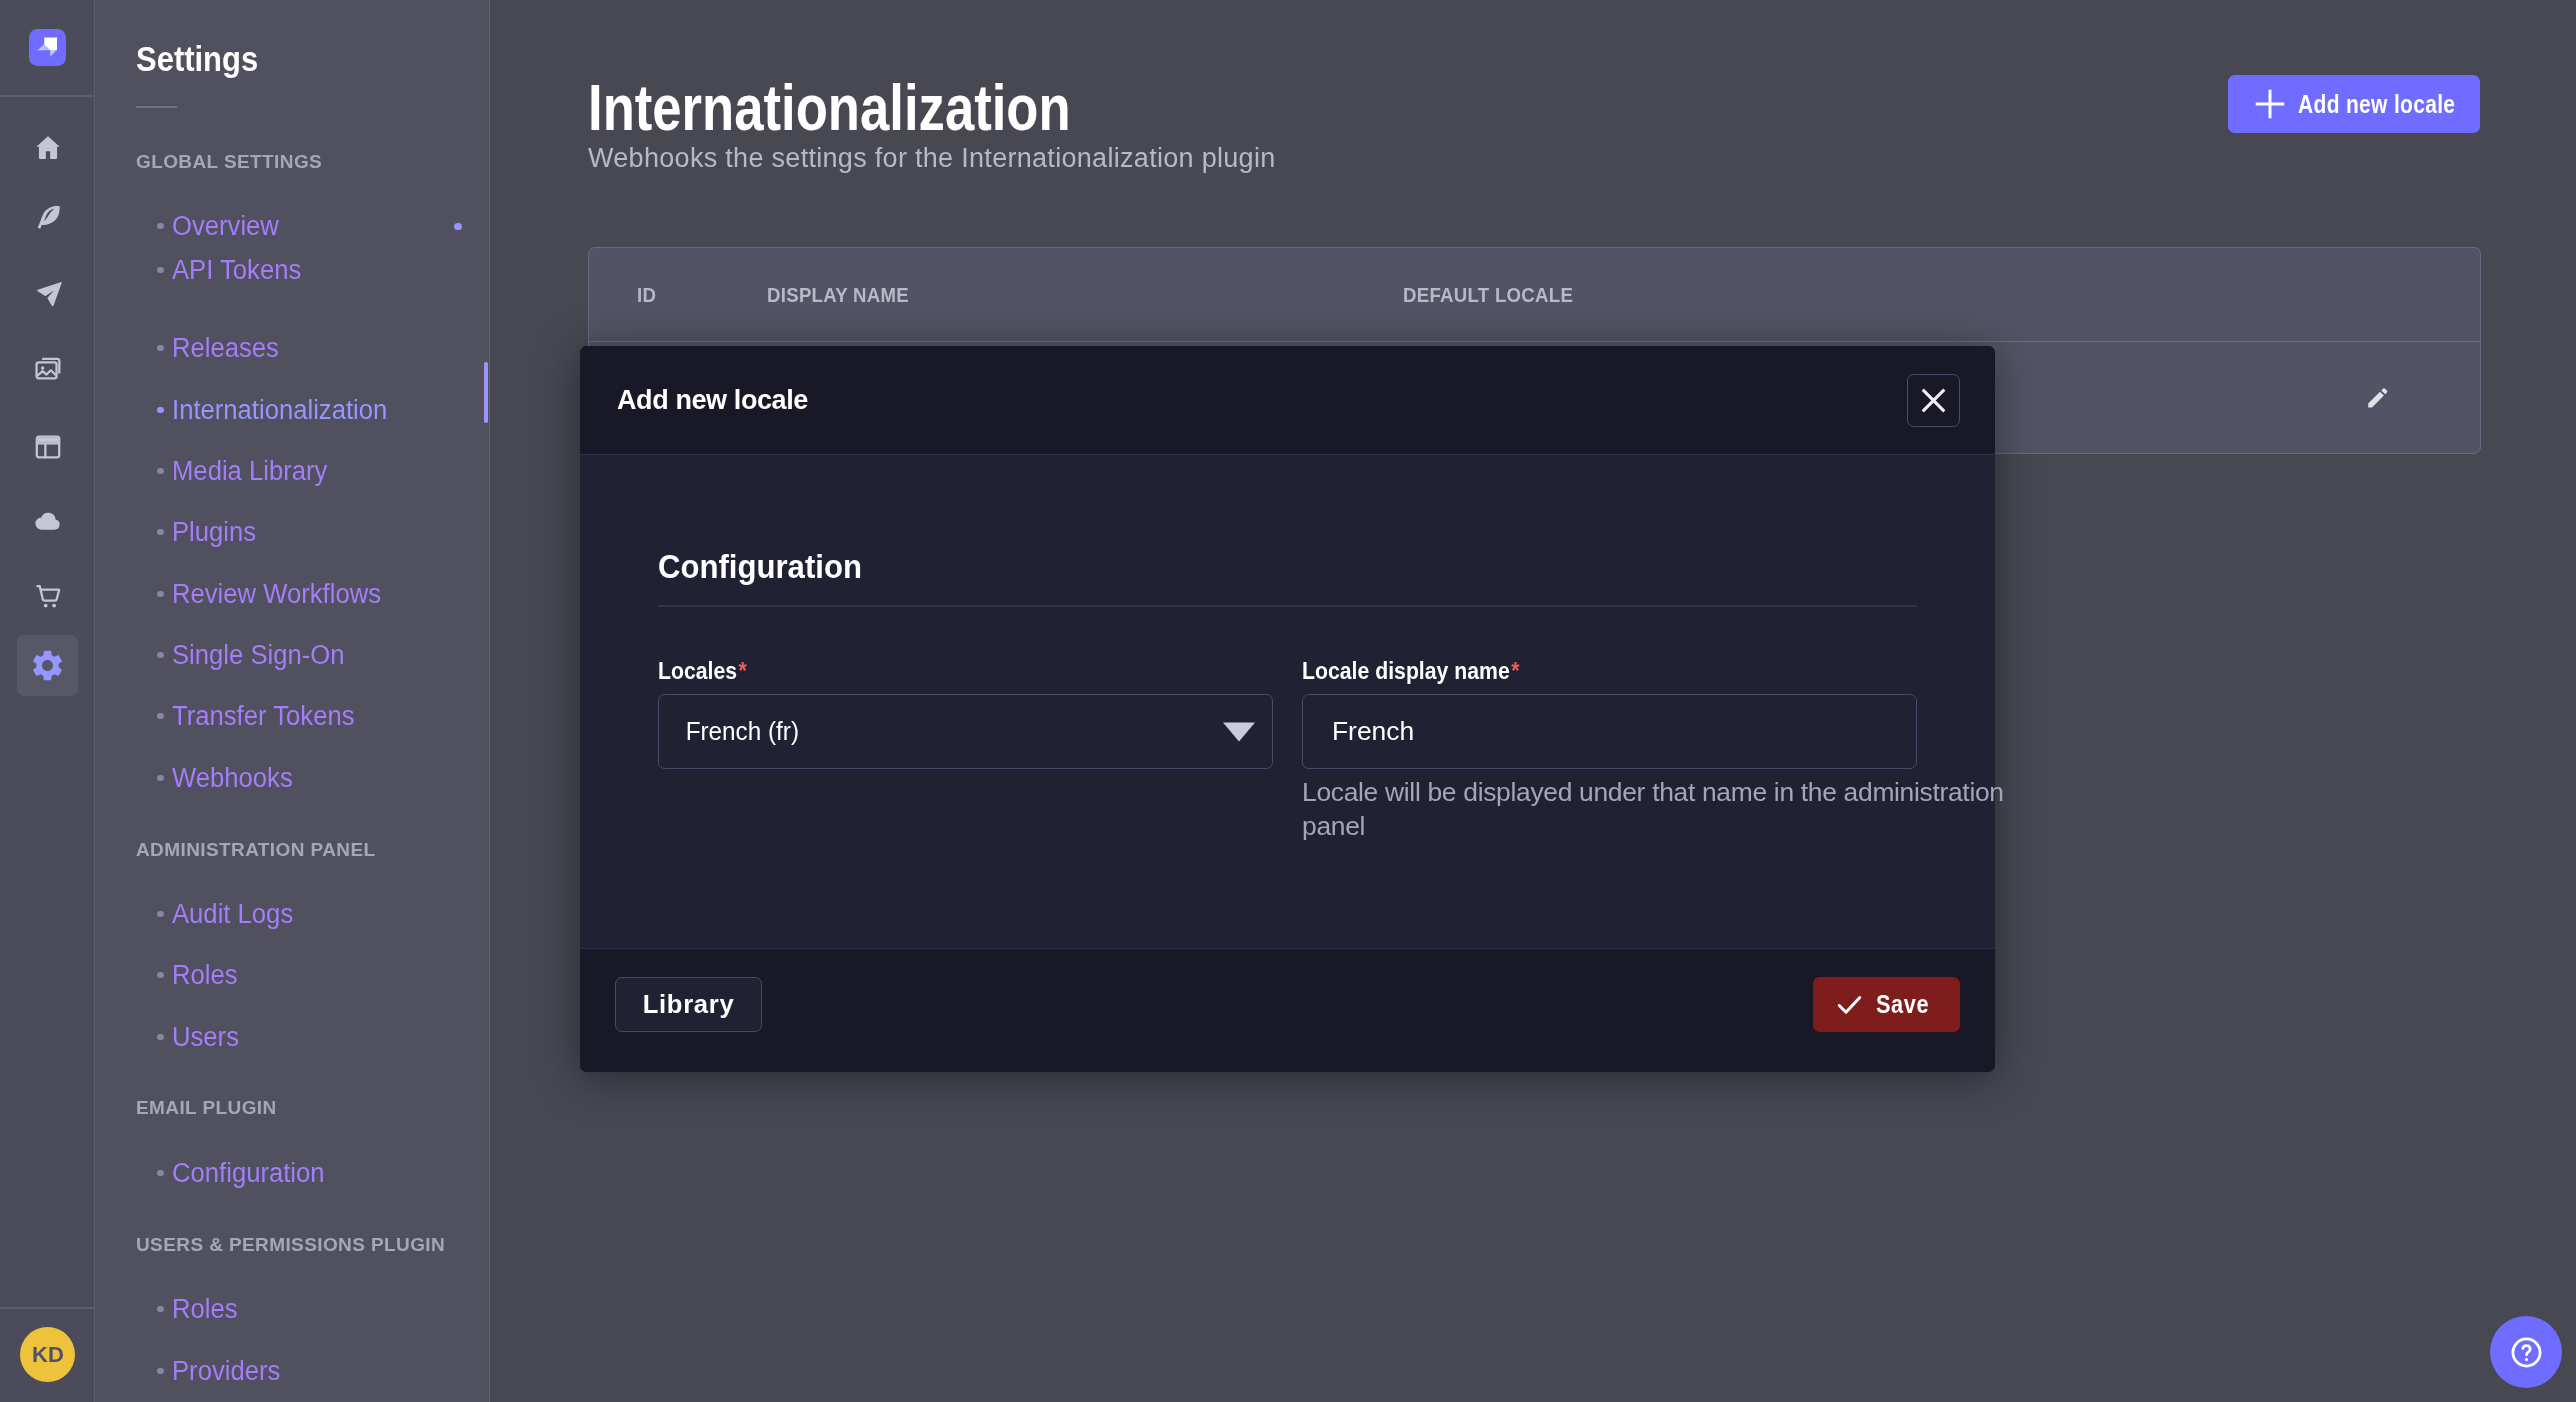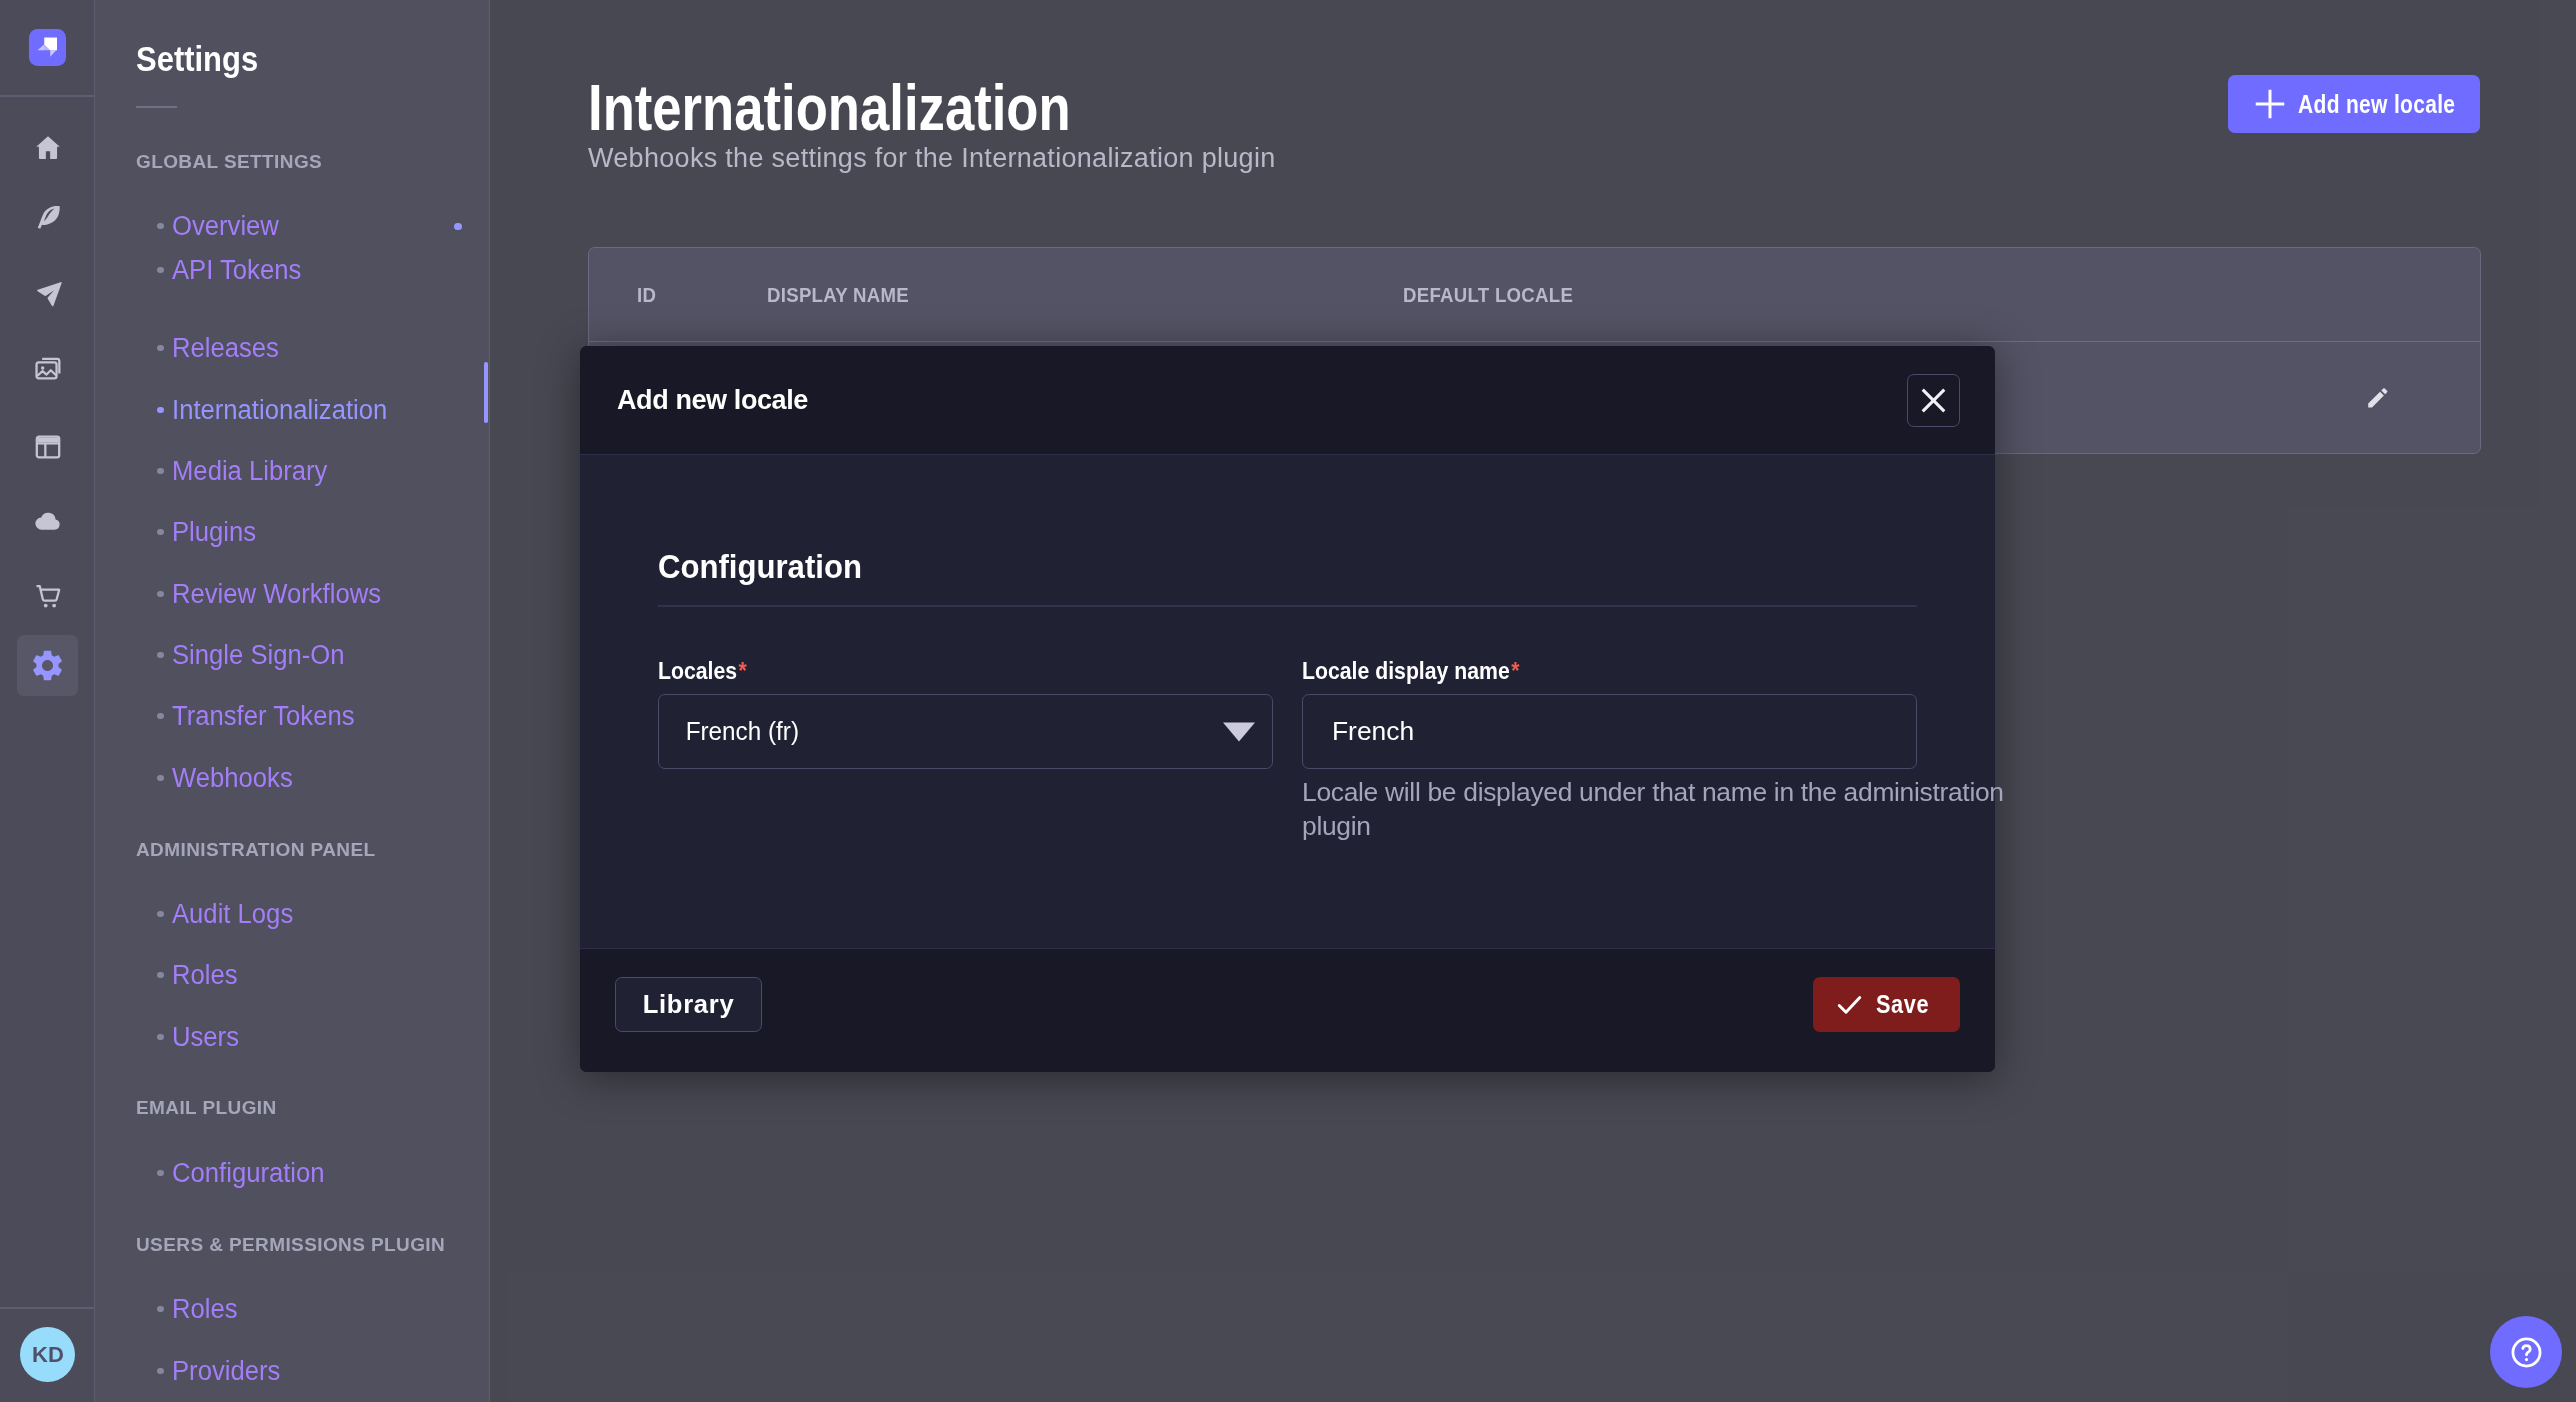--- a/index.html
+++ b/index.html
@@ -29,21 +29,21 @@
     display:flex; align-items:center; justify-content:center;
     background:transparent; border:none; cursor:pointer;
   }
   .rail-btn svg { width:32px; height:32px; }
   .rail-btn.active {
     left:17px; width:61px; height:61px; background:#2a2a3f; border-radius:6.8px;
   }
   .rail-btn.active svg { width:37px; height:37px; }
   .avatar {
     position:absolute; left:20.4px; top:1327px; width:55px; height:55px;
-    border-radius:50%; background:#7dd3fc;
+    border-radius:50%; background:#eab308;
     display:flex; align-items:center; justify-content:center;
     font-size:22px; font-weight:bold; color:#212142; letter-spacing:0;
     cursor:pointer;
   }
 
   
   .subnav {
     position:absolute; left:95px; top:0; bottom:0; width:395px;
     background:#212134; border-right:1.7px solid #32324d;
   }
@@ -445,21 +445,21 @@
           <span class="val">French (fr)</span>
           <span class="caret"></span>
         </div>
       </div>
 
       <div class="field-col2">
         <label class="field-label">
           <span>Locale display name</span><span class="req">*</span>
         </label>
         <input class="text-input" type="text" value="French" style="">
-        <p class="field-hint">Locale will be displayed under that name in the administration plugin</p>
+        <p class="field-hint">Locale will be displayed under that name in the administration panel</p>
       </div>
     </div>
 
     <footer class="modal-footer">
       <button class="btn btn-cancel">Library</button>
       <button class="btn btn-save">
         <svg viewBox="0 0 24 24" fill="none" stroke="#ffffff" stroke-width="2.4">
           <path d="M3.5 12.8l5.6 5.6L20.5 6.2" stroke-linecap="round" stroke-linejoin="round"></path>
         </svg>
         <span class="slbl">Save</span>

